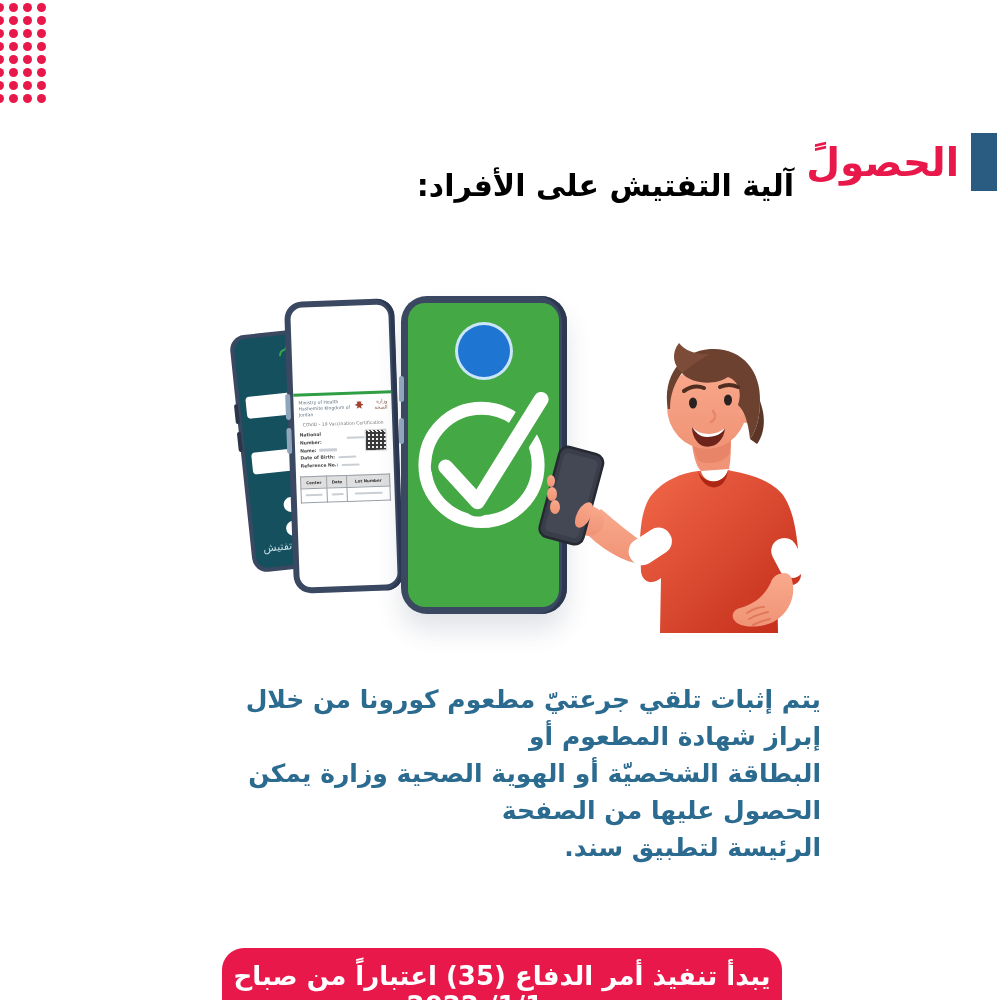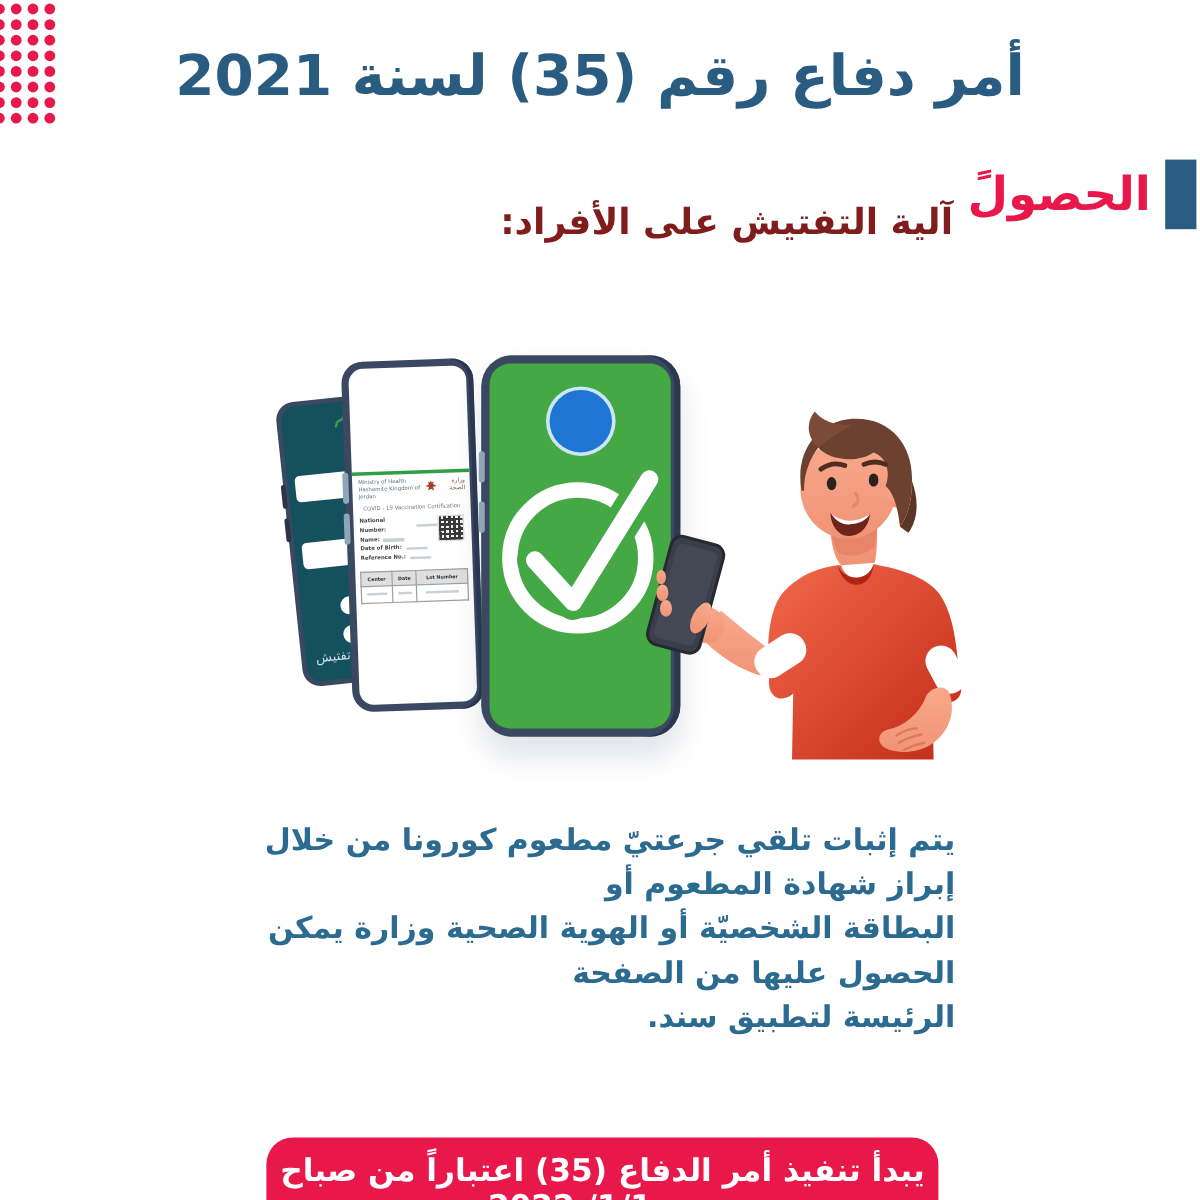--- a/index.html
+++ b/index.html
@@ -15,21 +15,21 @@
 
   
   .main-title { position:absolute; top:36px; left:0; right:0; text-align:center;
     direction:rtl; font-size:47px; font-weight:800; color:#2A5B80; }
 
   
   .section-row { position:absolute; top:130px; right:3px; height:64px;
     display:flex; align-items:center; direction:rtl; gap:12px; }
   .section-marker { width:26px; height:58px; background:#2A5B80; }
   .section-ordinal { color:#E8194A; font-size:39px; font-weight:800; line-height:1; }
-  .section-heading { color:#7f1d1d; font-size:30px; font-weight:700; line-height:1.2;margin-top:48px; }
+  .section-heading { color:#000000; font-size:30px; font-weight:700; line-height:1.2;margin-top:48px; }
 
   
   .illustration { position:absolute; left:205px; top:280px; width:600px; height:355px; }
   .phone { position:absolute; box-sizing:border-box; }
   .phone-frame { position:absolute; inset:0; background:#3A4861; }
   .side-pill { position:absolute; background:#8FA5BA; border-radius:3px; }
   .side-pill.dark { background:#2A3547; }
 
   
   .phone-left { left:36px; top:52px; width:74px; height:238px; transform:rotate(-6deg); z-index:1; }
@@ -77,21 +77,21 @@
   .phone-green .screen { position:absolute; left:7px; top:7px; right:8px; bottom:7px;
     background:#44A845; border-radius:17px; overflow:hidden; }
   .camera-dot { position:absolute; top:22px; left:50%; margin-left:-26px; width:52px; height:52px;
     border-radius:50%; background:#1E76D2; box-shadow:0 0 0 3px #CBE6F8; }
   .check-svg { position:absolute; inset:0; width:100%; height:100%; }
 
   
   .man-svg { position:absolute; left:330px; top:44px; width:270px; height:310px; z-index:4; }
 
   
-  .body-paragraph { position:absolute; top:681px; right:204px; width:624px; direction:rtl;
+  .body-paragraph { position:absolute; top:681px; right:179px; width:624px; direction:rtl;
     text-align:right; color:#2C6B90; font-size:25px; font-weight:600; line-height:37px; }
 
   
   .footer-banner { position:absolute; left:222px; top:948px; width:560px; height:74px;
     background:#E8194A; border-radius:22px; color:#ffffff; direction:rtl; text-align:center;
     font-size:26px; font-weight:700; padding-top:13px; box-sizing:border-box; }
 </style>
 </head>
 <body>
 
@@ -125,21 +125,20 @@
       <span class="dot"></span>
       <span class="dot"></span>
       <span class="dot"></span>
       <span class="dot"></span>
       <span class="dot"></span>
       <span class="dot"></span>
       <span class="dot"></span>
       <span class="dot"></span>
     </div>
 
-  <div class="main-title">أمر دفاع رقم (35) لسنة 2021</div>
 
   <div class="section-row">
     <div class="section-marker"></div>
     <div class="section-ordinal">الحصولً</div>
     <div class="section-heading">آلية التفتيش على الأفراد:</div>
   </div>
 
   <div class="illustration">
 
     <div class="phone phone-left">

